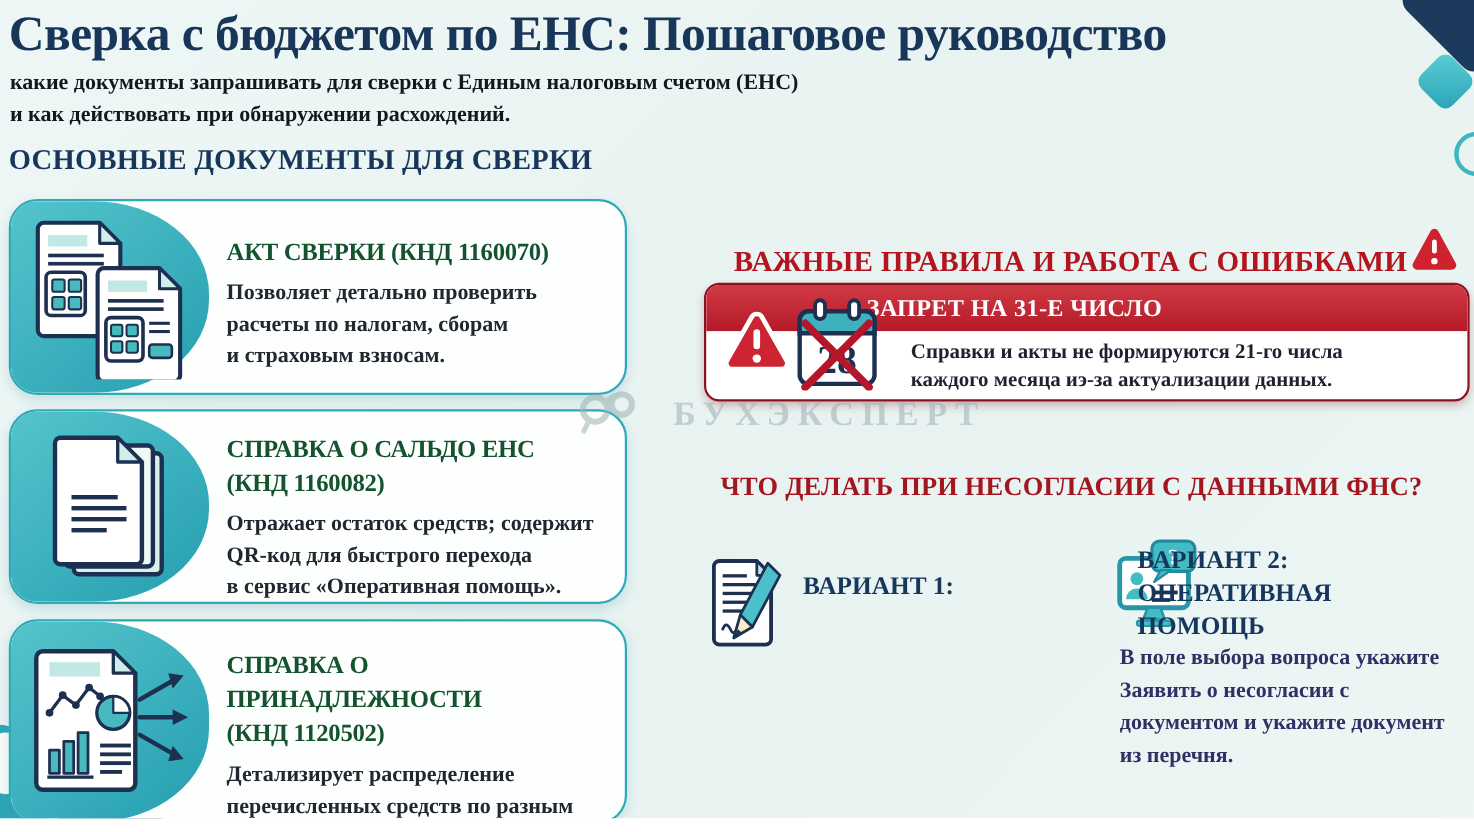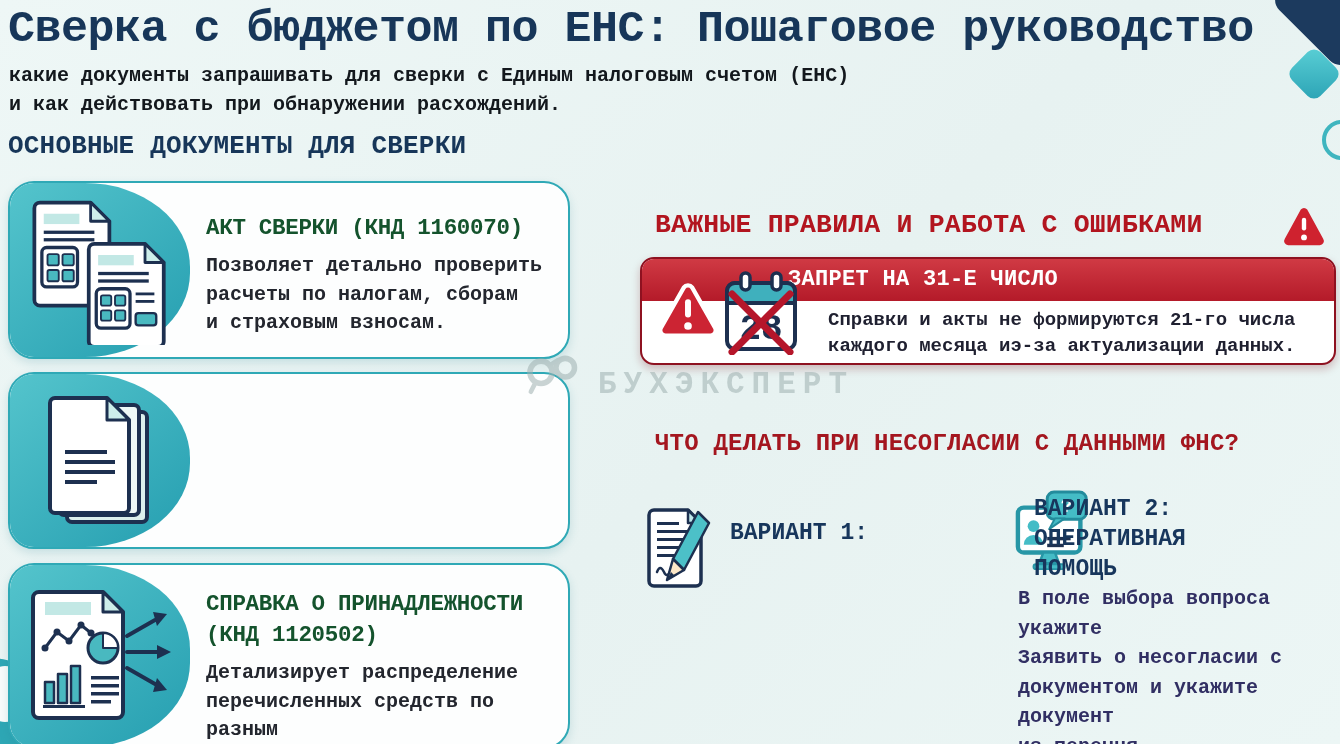--- a/index.html
+++ b/index.html
@@ -1,19 +1,19 @@
 <!DOCTYPE html>
 <html lang="ru"><head>
 <meta charset="utf-8">
 <style>
   html,body{margin:0;padding:0;}
   .page{
     position:relative; width:1340px; height:744px; overflow:hidden;
     background:linear-gradient(135deg,#eef7f6 0%,#e7f2f1 55%,#ecf6f5 100%);
-    font-family:Liberation Mono, monospace;
+    font-family:Liberation Serif, serif;
     color:#173659;
   }
   .abs{position:absolute;}
   .pre{white-space:pre-line;}
 
   
   .title{left:8px; top:4px; font-size:45px; font-weight:800; letter-spacing:-0.5px;
          color:#173659; white-space:nowrap; margin:0;}
   .subtitle{left:9px; top:61px; font-size:20px; font-weight:600; color:#13181d;
             line-height:29px; margin:0;}
@@ -50,36 +50,36 @@
   .card-text{position:absolute; left:196px; right:10px;}
   .card1 .card-text{top:30px;}
   .card2 .card-text{top:18px;}
   .card3 .card-text{top:24px;}
   .card-text h3{font-size:22.5px; line-height:31px; font-weight:800; color:#14532d;
         margin:0 0 8px; letter-spacing:-0.3px;}
   .card-text p{font-size:20px; line-height:28.5px; font-weight:600; color:#23262e; margin:0;}
 
   
   .rules-heading{left:655px; top:210px; font-size:26.5px; font-weight:800;
-        color:#b2151f; margin:0; letter-spacing:.2px;}
+        color:#b2151f; margin:12px; letter-spacing:.2px;}
   .rules-warning{left:1281px; top:205px;}
 
   .banner{left:640px; top:257px; width:692px; height:104px; background:#fff;
         border:2.5px solid #8e1120; border-radius:14px; overflow:hidden; z-index:2;
         box-shadow:0 4px 8px rgba(120,10,20,.25);}
   .banner-strip{position:absolute; left:0; top:0; right:0; height:42px;
         background:linear-gradient(180deg,#d03a44,#b41a29);}
   .banner-title{position:absolute; left:146px; top:0; line-height:42px; font-size:22px;
         font-weight:800; color:#ffffff; letter-spacing:.3px; margin:0;}
   .banner-desc{position:absolute; left:186px; top:48px; font-size:19px; line-height:26px;
         font-weight:600; color:#1f2030; margin:0;}
   .banner-triangle{position:absolute; left:14px; top:20px;}
   .banner-calendar{position:absolute; left:80px; top:10px;}
 
-  .watermark{left:522px; top:350px; display:flex; align-items:flex-end; gap:10px;
+  .watermark{left:522px; top:350px; display:flex; align-items:center; gap:24px;
         z-index:5; opacity:.55;}
   .watermark-text{font-size:31px; font-weight:800; letter-spacing:7px; color:#9fb1b1;}
 
   .fns-heading{left:655px; top:430px; font-size:24px; font-weight:800; color:#a4161f;
         margin:0; letter-spacing:.2px;}
 
   .variant-label{font-size:23px; font-weight:800; color:#17365c; line-height:30px; margin:0;}
   .variant1-icon{left:646px; top:504px;}
   .variant1-label{left:730px; top:518px;}
   .variant1-text{left:650px; top:572px;}
@@ -156,20 +156,27 @@
           <rect x="24" y="17" width="80" height="110" rx="5" fill="#eef8f6" stroke="#1d3050" stroke-width="4"></rect>
           <path d="M20,10 H72 L94,32 V120 a5 5 0 0 1 -5 5 H20 a5 5 0 0 1 -5 -5 V15 a5 5 0 0 1 5 -5 Z" fill="#ffffff" stroke="#1d3050" stroke-width="4"></path>
           <path d="M72,10 V32 H94 Z" fill="#cdeeea" stroke="#1d3050" stroke-width="3"></path>
           <rect x="30" y="62" width="42" height="4" fill="#1d3050"></rect>
           <rect x="30" y="72" width="50" height="4" fill="#1d3050"></rect>
           <rect x="30" y="82" width="50" height="4" fill="#1d3050"></rect>
           <rect x="30" y="92" width="32" height="4" fill="#1d3050"></rect>
         </g>
       </svg>
     </div>
+    <div class="card-text">
+      <h3 class="pre">СПРАВКА О САЛЬДО ЕНС
+(КНД 1160082)</h3>
+      <p class="pre">Отражает остаток средств; содержит
+QR-код для быстрого перехода
+в сервис «Оперативная помощь».</p>
+    </div>
   </section>
 
   <section class="abs card card3">
     <div class="card-accent">
       <svg width="155" height="145" viewBox="0 0 155 145">
         <g stroke-linejoin="round" stroke-linecap="round">
           <path d="M16,8 H80 L100,28 V128 a6 6 0 0 1 -6 6 H16 a6 6 0 0 1 -6 -6 V14 a6 6 0 0 1 6 -6 Z" fill="#ffffff" stroke="#1d3050" stroke-width="4"></path>
           <path d="M80,8 V28 H100 Z" fill="#cdeeea" stroke="#1d3050" stroke-width="3"></path>
           <rect x="22" y="18" width="46" height="13" fill="#c2e8e5"></rect>
           <polyline points="22,64 34,48 46,57 58,41 68,49" fill="none" stroke="#1d3050" stroke-width="3"></polyline>

